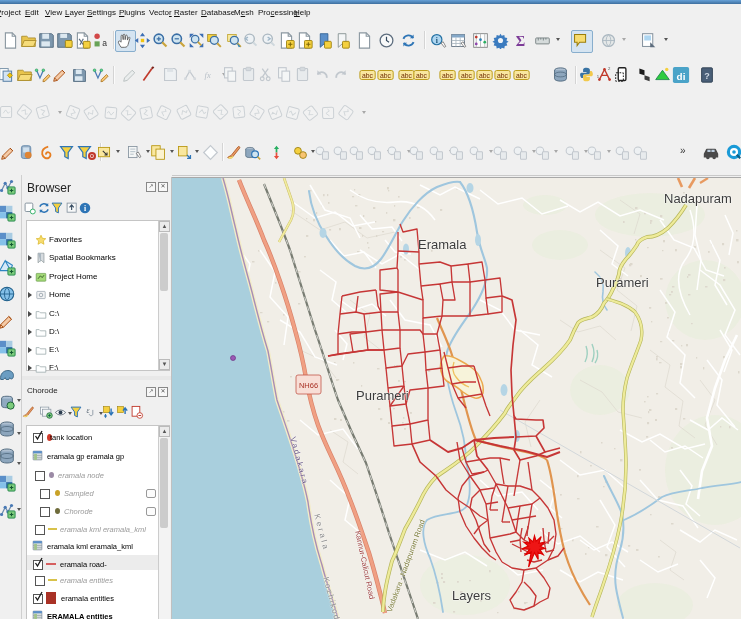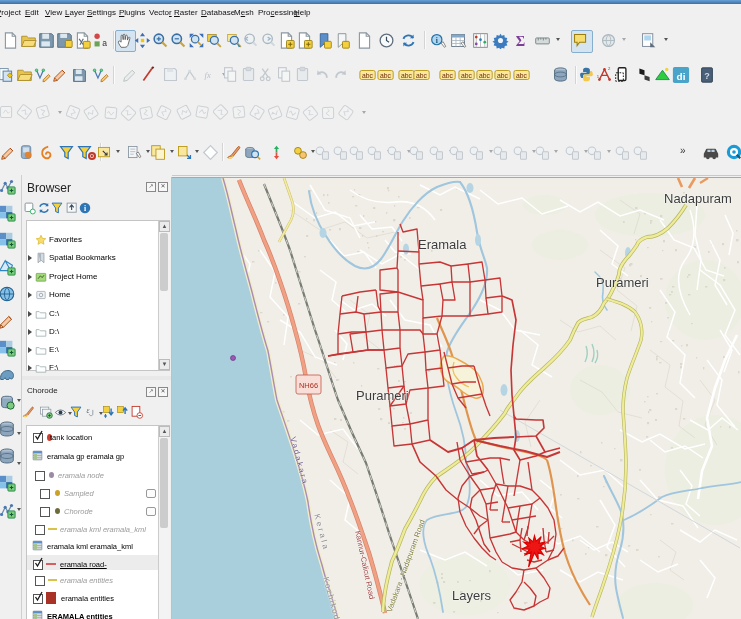--- a/index.html
+++ b/index.html
@@ -1008,21 +1008,21 @@
 <svg class="ic" style="left:32px;top:540px" width="11" height="11" viewBox="0 0 20 20">
     <use href="#s-dbtable"></use>
   </svg>
 <div class="trow" style="left:47px;top:542px">eramala kml eramala_kml</div>
 <div class="ic" style="left:27px;top:555px;width:131px;height:15px;background:#ececec"></div>
 <div class="ic" style="left:33px;top:560px;width:8px;height:8px;border:1px solid #555;background:#fff"></div>
 <svg class="ic" style="left:33px;top:555px" width="11" height="13" viewBox="0 0 11 13">
     <path d="M2.5 8 L4.5 11 L9 3" stroke="#1a1a1a" stroke-width="1.3" fill="none"></path>
   </svg>
 <div class="ic" style="left:46px;top:563px;width:10px;height:2px;background:#d65f5f"></div>
-<div class="trow" style="left:60px;top:560px;text-decoration:underline">eramala road-</div>
+<div class="trow" style="left:60px;top:560px;">eramala road-</div>
 <div class="ic" style="left:35px;top:576px;width:8px;height:8px;border:1px solid #555;background:#fff"></div>
 <div class="ic" style="left:48px;top:579px;width:9px;height:2px;background:#d8c24a"></div>
 <div class="trow gray" style="left:60px;top:576px">eramala  entities</div>
 <div class="ic" style="left:33px;top:594px;width:8px;height:8px;border:1px solid #555;background:#fff"></div>
 <svg class="ic" style="left:33px;top:589px" width="11" height="13" viewBox="0 0 11 13">
     <path d="M2.5 8 L4.5 11 L9 3" stroke="#1a1a1a" stroke-width="1.3" fill="none"></path>
   </svg>
 <div class="ic" style="left:46px;top:592px;width:10px;height:12px;background:#a93226"></div>
 <div class="trow" style="left:61px;top:594px">eramala  entities</div>
 <svg class="ic" style="left:32px;top:610px" width="11" height="11" viewBox="0 0 20 20">

